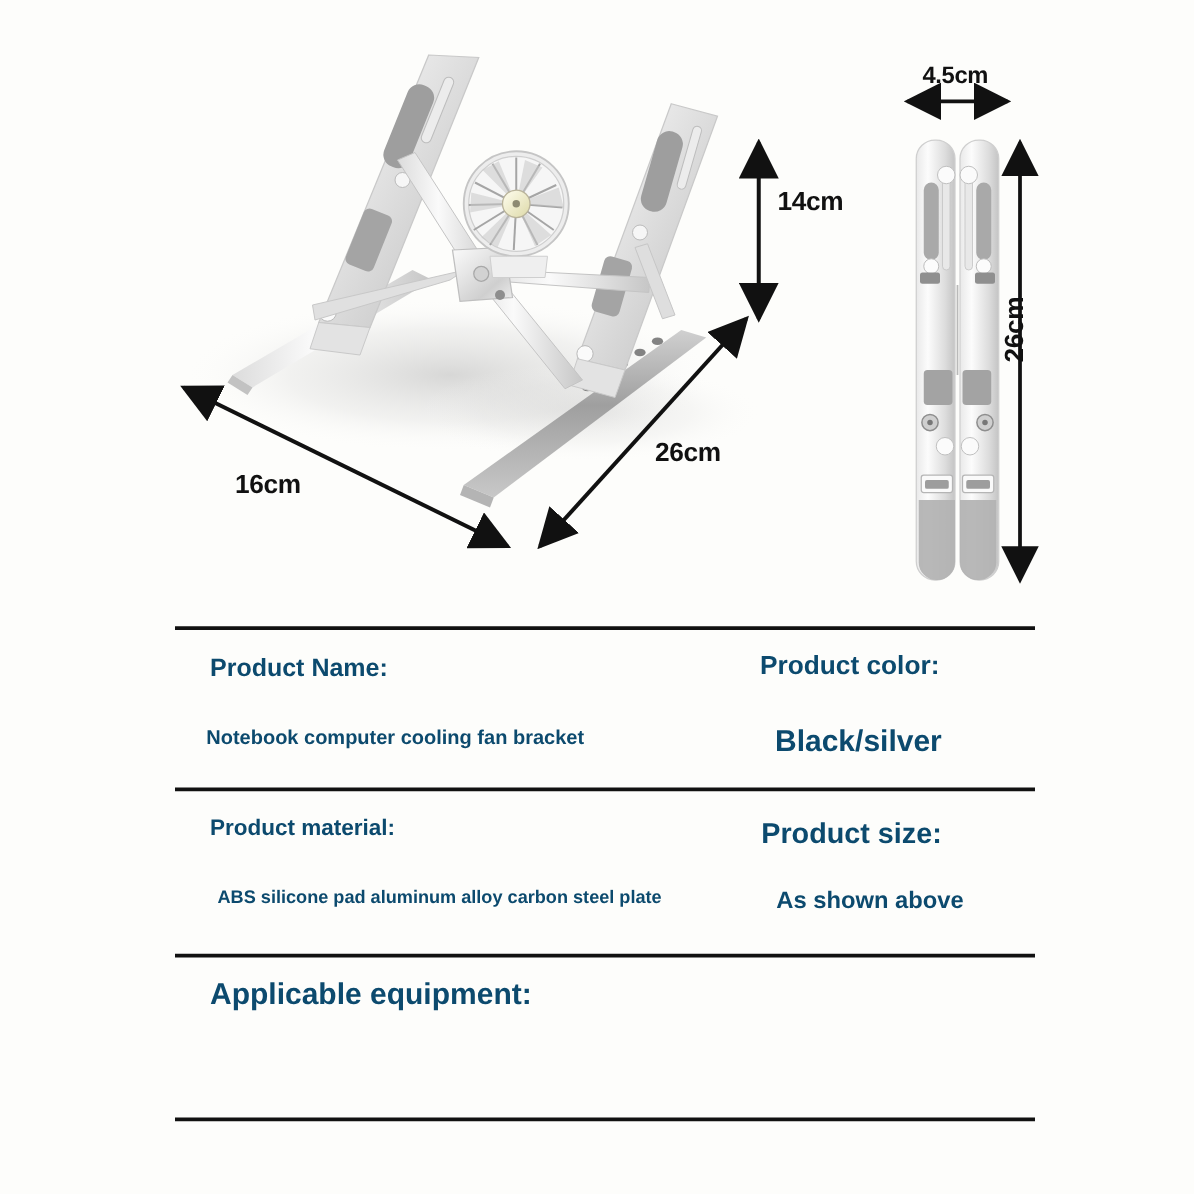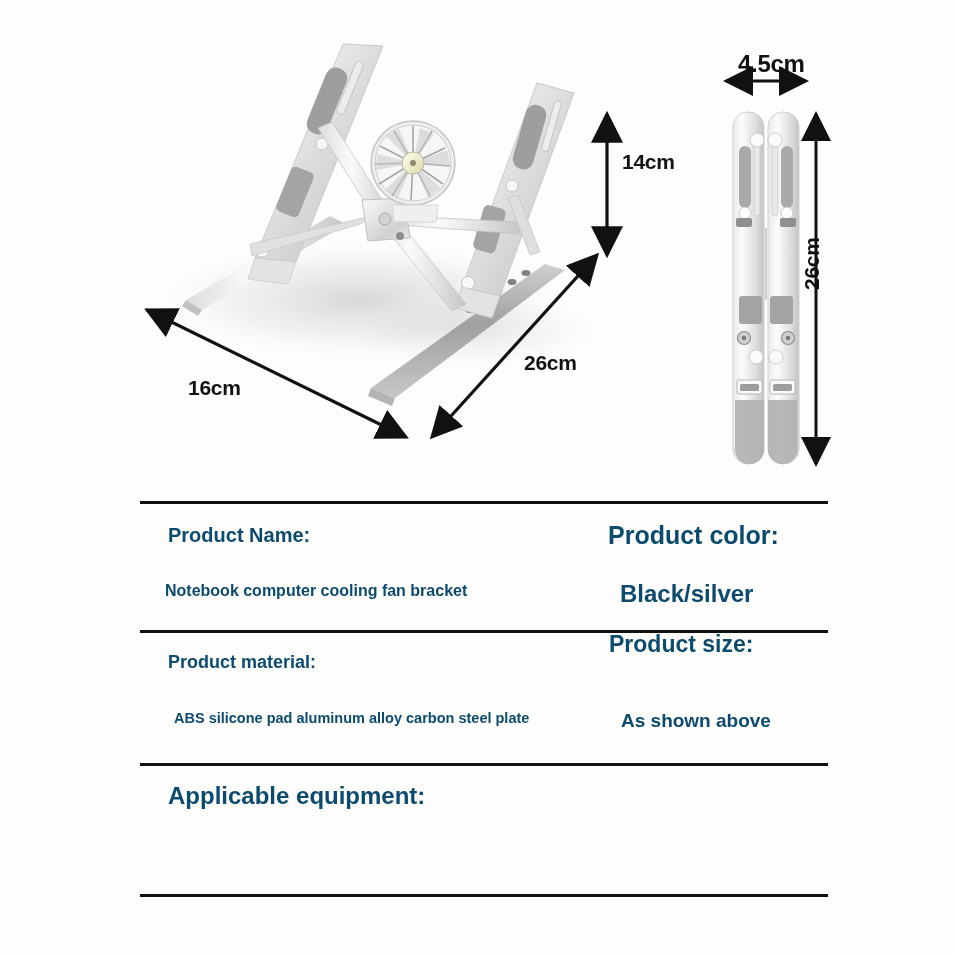--- a/index.html
+++ b/index.html
@@ -18,21 +18,21 @@
   .dim-label{
     position:absolute;
     font-weight:bold;
     color:#111;
     letter-spacing:-0.3px;
     white-space:nowrap;
   }
   .lbl-16{left:188px;top:376px;font-size:21px;text-align:center;}
   .lbl-26{left:524px;top:351px;font-size:21px;}
   .lbl-14{left:622px;top:150px;font-size:21px;}
-  .lbl-45{left:738px;top:50px;font-size:24px;}
+  .lbl-45{left:738px;top:50px;font-size:19px;}
   .lbl-26b{
     left:800px;top:290px;font-size:21px;
     transform:rotate(-90deg);transform-origin:left top;
   }
 
   svg.overlay{position:absolute;left:0;top:0;width:955px;height:485px;pointer-events:none;}
 
   
   .spec{position:absolute;left:0;top:485px;width:955px;height:470px;}
   .divider{position:absolute;left:140px;width:688px;height:3px;background:#111;}
@@ -40,26 +40,26 @@
   .d2{top:145px;}
   .d3{top:278px;}
   .d4{top:409px;}
 
   .cell{position:absolute;color:#0c4a6e;white-space:nowrap;}
   .cell.title{font-weight:bold;}
   .cell.value{font-weight:bold;margin-left:12px;}
 
   .c-pname-t{left:168px;top:39px;font-size:20px;}
   .c-pname-v{left:153px;top:97px;font-size:16px;}
-  .c-pcol-t{left:608px;top:36px;font-size:25px;}
+  .c-pcol-t{left:608px;top:36px;font-size:21px;}
   .c-pcol-v{left:608px;top:95px;font-size:24px;}
 
   .c-pmat-t{left:168px;top:167px;font-size:18px;text-align:center;}
   .c-pmat-v{left:162px;top:225px;font-size:14.5px;}
-  .c-psize-t{left:609px;top:146px;font-size:23px;text-align:center;}
+  .c-psize-t{left:609px;top:168px;font-size:23px;text-align:center;}
   .c-psize-v{left:609px;top:225px;font-size:19px;}
 
   .c-app-t{left:168px;top:297px;font-size:24px;}
   .c-app-v{left:168px;top:359px;font-size:21px;}
 </style>
 </head>
 <body>
 
 <div id="page">
 

